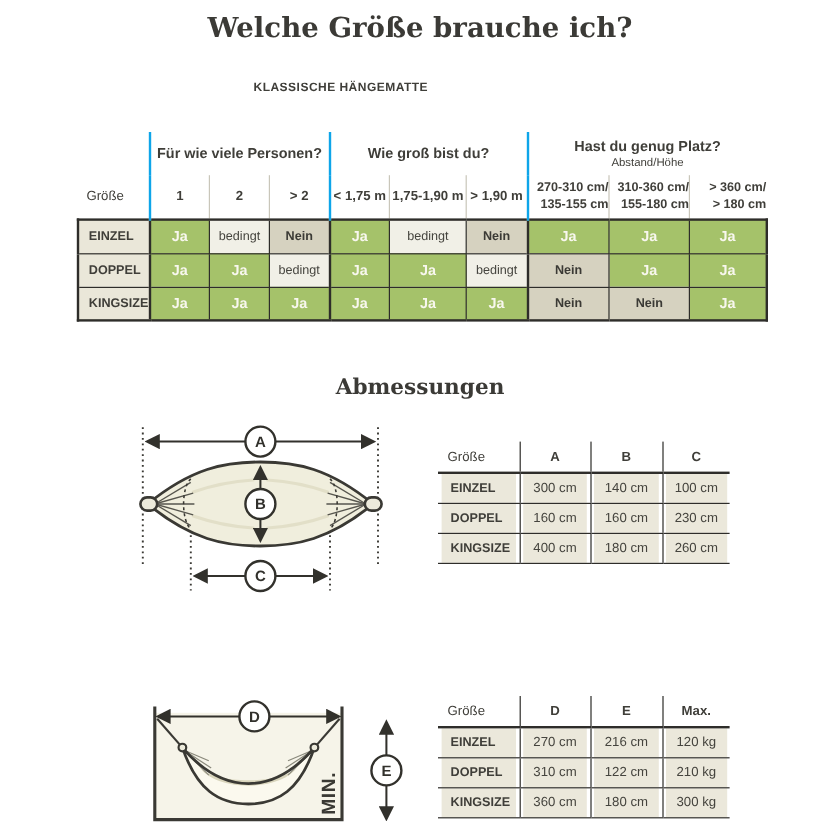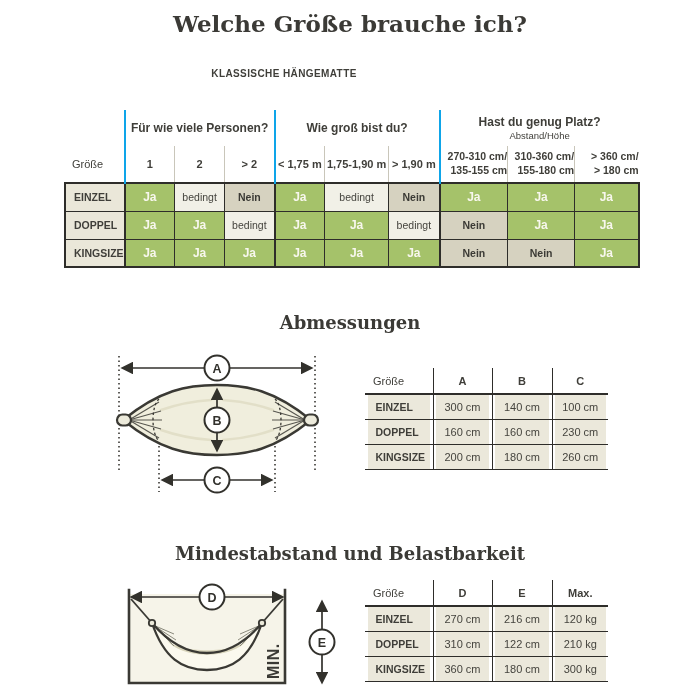--- a/index.html
+++ b/index.html
@@ -254,33 +254,32 @@
           </td>
       <td>
             <div class="cellbg">230 cm</div>
           </td>
     </tr>
     <tr class="mrow">
       <td>
             <div class="cellbg lab">KINGSIZE</div>
           </td>
       <td>
-            <div class="cellbg">200 cm</div>
+            <div class="cellbg">400 cm</div>
           </td>
       <td>
             <div class="cellbg">180 cm</div>
           </td>
       <td>
             <div class="cellbg">260 cm</div>
           </td>
     </tr>
   </tbody>
     </table>
 
-  <div class="section-title st-mindest">Mindestabstand und Belastbarkeit</div>
 
   <svg class="diag2" width="228" height="122" viewBox="0 0 228 122">
     <defs>
       <marker id="ah2" viewBox="0 0 10 10" refX="8" refY="5" markerWidth="7.5" markerHeight="7.5" orient="auto-start-reverse">
         <path d="M0,0 L10,5 L0,10 Z" fill="#32312c"></path>
       </marker>
     </defs>
 
     <rect x="7" y="18" width="156" height="89" fill="#f6f4e9"></rect>
 

